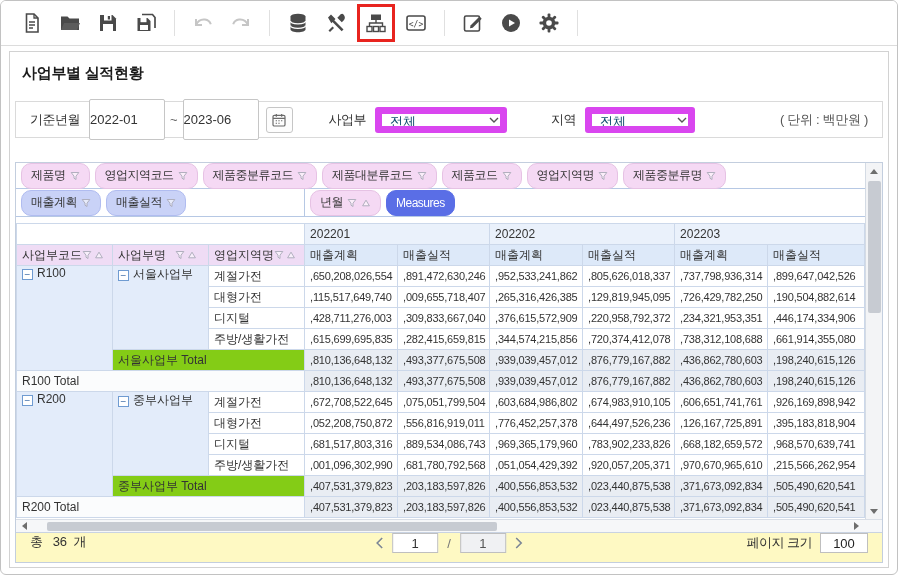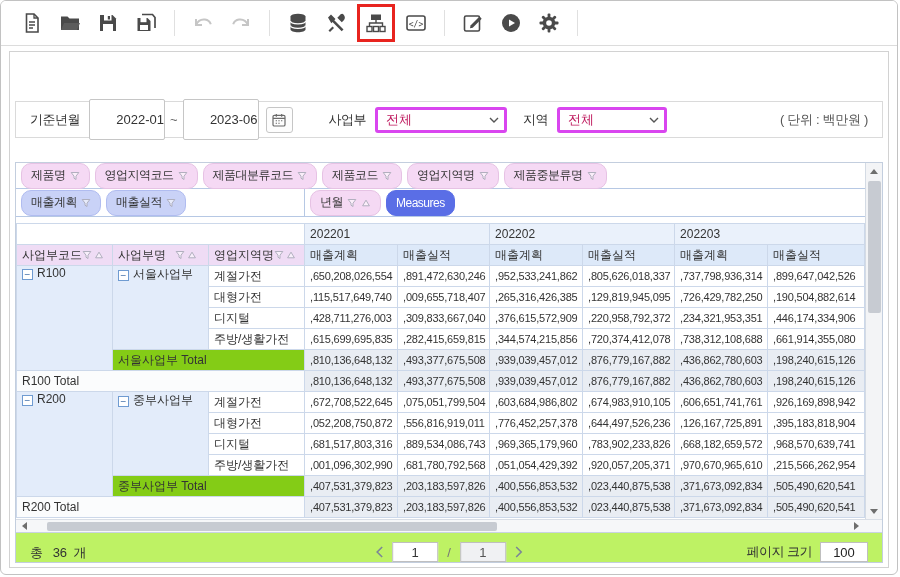--- a/index.html
+++ b/index.html
@@ -11,25 +11,25 @@
   .tbtn { width:30px; height:30px; display:flex; align-items:center; justify-content:center; margin:0 4px; cursor:pointer; background:none; border:none; }
   .tsep { width:1px; height:26px; background:#e0e0e0; margin:0 9px; }
   .hl-red { border:3px solid #e8241f; padding:1px; margin:0 2px; display:flex; align-items:center; justify-content:center; }
 
   
   .panel { position:absolute; top:50px; left:8px; right:8px; bottom:6px; border:1px solid #d2d2d2; background:#fff; }
   .page-title { margin:12px 0 0 12px; font-size:15px; font-weight:bold; color:#1b1b1b; letter-spacing:-0.3px; }
 
   .filter-bar { position:absolute; top:49px; left:5px; right:5px; height:37px; border:1px solid #dadada; display:flex; align-items:center; padding:0 14px; font-size:13px; color:#333; background:#fff; }
   .flabel { margin-right:9px; letter-spacing:-0.5px; }
-  .f-in { width:76px; height:41px; border:1px solid #c6c6c6; border-radius:2px; text-align:right; font-size:13px; color:#333; }
+  .f-in { width:76px; height:41px; border:1px solid #c6c6c6; border-radius:2px; text-align:left; font-size:13px; color:#333; }
   .tilde { margin:0 5px; color:#666; }
   .cal-btn { width:27px; height:26px; margin-left:7px; border:1px solid #c6c6c6; border-radius:3px; background:#fdfdfd; display:flex; align-items:center; justify-content:center; cursor:pointer; }
   .sel-wrap { position:relative; display:inline-block; }
-  .sel-wrap select { appearance:none; -webkit-appearance:none; height:26px; border:3px solid #d946ef; border-radius:3px; background:#fff; font-size:13px; color:#be185d; padding:0 24px 0 8px; }
+  .sel-wrap select { appearance:none; -webkit-appearance:none; height:26px; border:7px solid #d946ef; border-radius:3px; background:#fff; font-size:13px; color:#0c4a6e; padding:0 24px 0 8px; }
   .sel-wrap .chev { position:absolute; right:8px; top:10px; pointer-events:none; }
   .unit { margin-left:auto; color:#555; font-size:13px; letter-spacing:-0.3px; }
 
   
   .grid { position:absolute; top:110px; left:5px; right:5px; bottom:4px; border:1px solid #c3cede; display:flex; flex-direction:column; background:#fff; }
   .grid-main { flex:1; display:flex; min-height:0; }
   .grid-left { flex:1; display:flex; flex-direction:column; min-width:0; }
 
   .chips-row1 { height:26px; border-bottom:1px solid #b6c8e4; display:flex; align-items:center; gap:5px; padding:0 5px; background:#fff; }
   .chips-row2 { height:28px; border-bottom:1px solid #b6c8e4; display:flex; background:#fff; }
@@ -66,21 +66,21 @@
   .tri-down { width:0; height:0; border-left:4px solid transparent; border-right:4px solid transparent; border-top:5px solid #6e6e6e; }
   .tri-left { width:0; height:0; border-top:4px solid transparent; border-bottom:4px solid transparent; border-right:5px solid #6e6e6e; }
   .tri-right { width:0; height:0; border-top:4px solid transparent; border-bottom:4px solid transparent; border-left:5px solid #6e6e6e; }
   .vthumb { width:13px; height:132px; background:#c7cbd2; border-radius:2px; margin-top:2px; cursor:grab; }
   .hscroll { height:13px; border-top:1px solid #d9dee6; background:#f6f7f9; display:flex; align-items:center; }
   .hthumb { height:9px; width:52%; background:#c7cbd2; border-radius:2px; margin-left:14px; cursor:grab; }
   .hs-right { margin-left:auto; }
   .hs-corner { width:17px; height:100%; background:#f6f7f9; }
 
   
-  .gfooter { height:30px; border-top:1px solid #c9d3e2; background:#bef264; display:flex; align-items:flex-end; padding:0 14px; font-size:13px; color:#333; position:relative; }
+  .gfooter { height:30px; border-top:1px solid #c9d3e2; background:#fef9c3; display:flex; align-items:flex-start; padding:0 14px; font-size:13px; color:#333; position:relative; }
   .total-box span { letter-spacing:-0.3px; }
   .total-count { margin:0 7px 0 10px; }
   .pager { position:absolute; left:50%; transform:translateX(-50%); display:flex; align-items:center; gap:9px; }
   .pg-in { width:46px; height:20px; text-align:center; font-size:13px; border:1px solid #bfbfbf; color:#333; background:#fff; }
   .pg-in.ro { background:#f0f1f3; color:#555; }
   .pg-chev { background:none; border:none; cursor:pointer; display:flex; align-items:center; }
   .pgsize { margin-left:auto; display:flex; align-items:center; gap:8px; letter-spacing:-0.5px; }
   .ps-in { width:48px; height:20px; text-align:center; font-size:13px; border:1px solid #bfbfbf; color:#222; background:#fff; }
 </style>
 </head>
@@ -185,20 +185,21 @@
             <rect x="10.6" y="2.5" width="2.8" height="19" rx="1" transform="rotate(135 12 12)"></rect>
             <circle cx="12" cy="12" r="6.3"></circle>
           </g>
           <circle cx="12" cy="12" r="2.8" fill="#fff"></circle>
         </svg>
     </button>
     <div class="tsep"></div>
   </div>
 
   <div class="panel">
+    <div class="page-title">사업부별 실적현황</div>
 
     <div class="filter-bar">
       <span class="flabel">기준년월</span>
       <input class="f-in" value="2022-01" style="">
       <span class="tilde">~</span>
       <input class="f-in" value="2023-06" style="">
       <button class="cal-btn">
         <svg width="16" height="16" viewBox="0 0 24 24">
             <rect x="3" y="5" width="18" height="16" rx="2" fill="none" stroke="#6a6a6a" stroke-width="1.8"></rect>
             <path d="M3 9.5h18" stroke="#6a6a6a" stroke-width="1.8"></path>
@@ -208,21 +209,21 @@
       </button>
       <span class="flabel" style="margin-left:36px">사업부</span>
       <span class="sel-wrap">
         <select style="width:132px">
           <option>전체</option>
         </select>
         <svg class="chev" width="10" height="7" viewBox="0 0 10 7">
             <path d="M1 1l4 4 4-4" fill="none" stroke="#555" stroke-width="1.4"></path>
           </svg>
       </span>
-      <span class="flabel" style="margin-left:16px">지역</span>
+      <span class="flabel" style="margin-left:44px">지역</span>
       <span class="sel-wrap">
         <select style="width:110px">
           <option>전체</option>
         </select>
         <svg class="chev" width="10" height="7" viewBox="0 0 10 7">
             <path d="M1 1l4 4 4-4" fill="none" stroke="#555" stroke-width="1.4"></path>
           </svg>
       </span>
       <span class="unit">( 단위 : 백만원 )</span>
     </div>
@@ -232,20 +233,26 @@
         <div class="grid-left">
           <div class="chips-row1">
               <span class="chip pink">
                 <span>제품명</span>
                 <svg width="10" height="10" viewBox="0 0 10 10">
                   <path d="M1.2 1.5h7.6L6 5.2v3.3L4 7.2V5.2z" fill="#fff" fill-opacity=".55" stroke="#a9a9b8" stroke-width=".9"></path>
                 </svg>
               </span>
               <span class="chip pink">
                 <span>영업지역코드</span>
+                <svg width="10" height="10" viewBox="0 0 10 10">
+                  <path d="M1.2 1.5h7.6L6 5.2v3.3L4 7.2V5.2z" fill="#fff" fill-opacity=".55" stroke="#a9a9b8" stroke-width=".9"></path>
+                </svg>
+              </span>
+              <span class="chip pink">
+                <span>제품중분류코드</span>
                 <svg width="10" height="10" viewBox="0 0 10 10">
                   <path d="M1.2 1.5h7.6L6 5.2v3.3L4 7.2V5.2z" fill="#fff" fill-opacity=".55" stroke="#a9a9b8" stroke-width=".9"></path>
                 </svg>
               </span>
               <span class="chip pink">
                 <span>제품대분류코드</span>
                 <svg width="10" height="10" viewBox="0 0 10 10">
                   <path d="M1.2 1.5h7.6L6 5.2v3.3L4 7.2V5.2z" fill="#fff" fill-opacity=".55" stroke="#a9a9b8" stroke-width=".9"></path>
                 </svg>
               </span>

